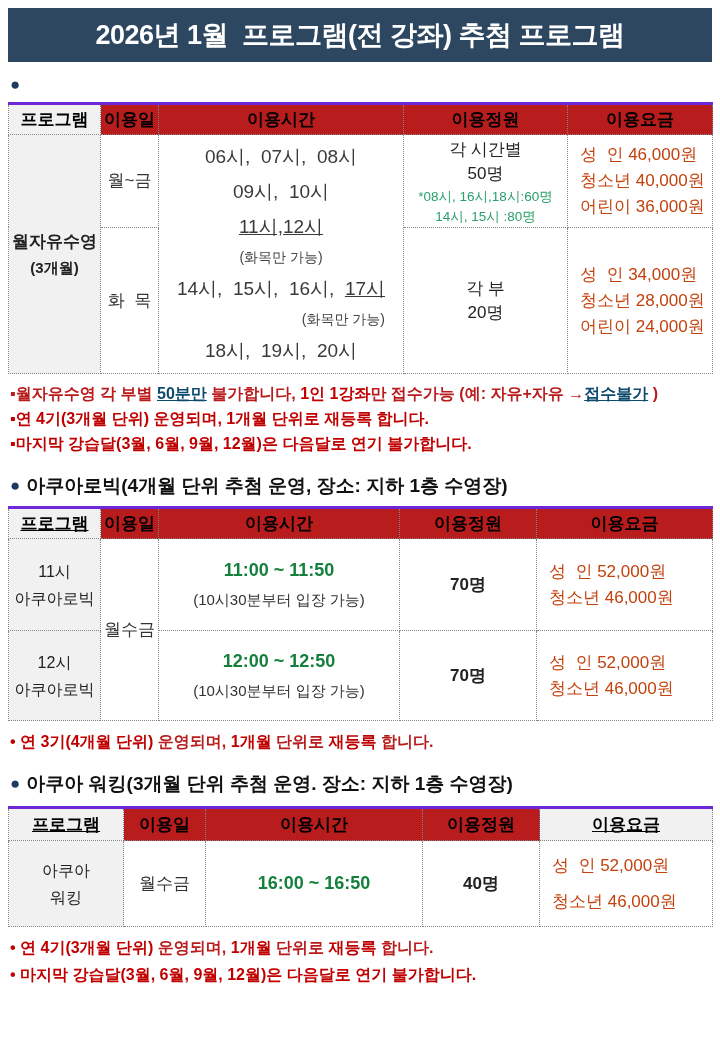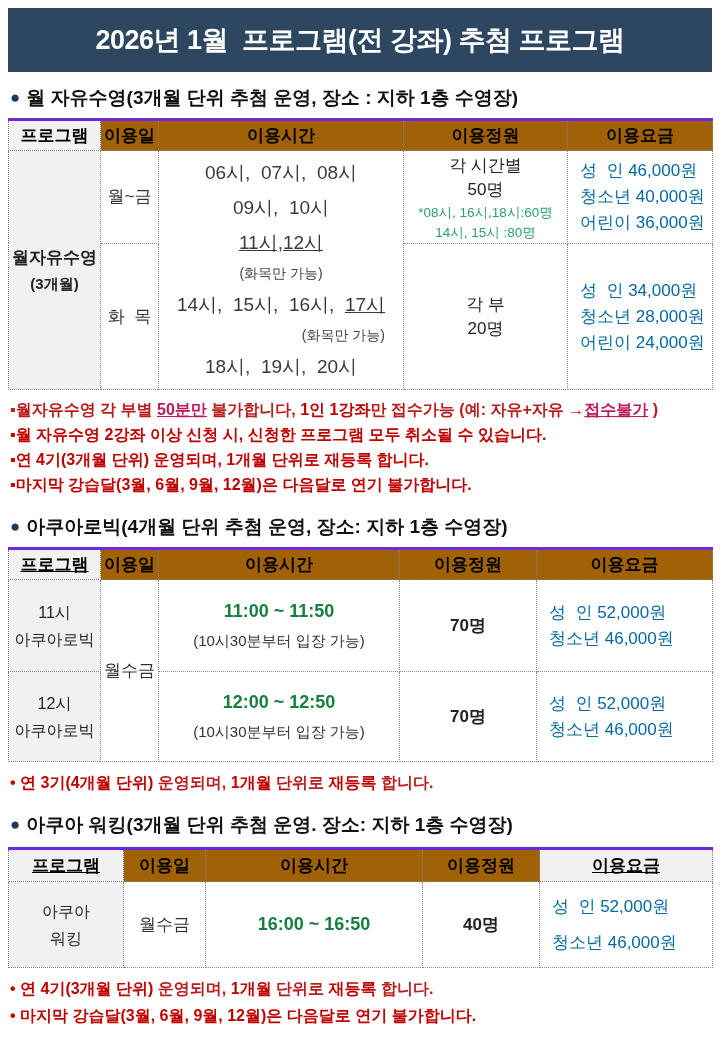--- a/index.html
+++ b/index.html
@@ -1,35 +1,35 @@
 <!DOCTYPE html>
 <html><head>
 <meta charset="utf-8">
 <style>
   html,body{margin:0;padding:0;background:#fff;}
   body{width:720px;height:1040px;overflow:hidden;
        font-family:"Liberation Sans","DejaVu Sans",sans-serif;color:#222;}
   .page{padding:8px;}
 
   
-  .banner{height:64px;background:#2e4760;display:flex;align-items:center;justify-content:center;}
+  .banner{height:54px;background:#2e4760;display:flex;align-items:center;justify-content:center;}
   .banner-title{color:#fff;font-size:27px;font-weight:bold;letter-spacing:-0.5px;white-space:pre;}
 
   
   .sec-heading{display:flex;align-items:center;font-size:19px;font-weight:bold;color:#111;}
   .sec-bullet{color:#1f3a5f;font-size:17px;margin-right:6px;}
   .h1{margin:13px 0 7px 2px;}
   .h2{margin:17px 0 7px 2px;}
   .h3{margin:16px 0 9px 2px;}
 
   
   table{border-collapse:collapse;width:704px;table-layout:fixed;}
   th,td{border:1px dotted #858585;padding:0;vertical-align:middle;text-align:center;}
   table{border-top:3px solid #6d28d9;}
-  th{font-size:17px;font-weight:bold;color:#000;height:29px;background:#a16207;}
+  th{font-size:17px;font-weight:bold;color:#000;height:29px;background:#b91c1c;}
   .gray{background:#f1f1f1;}
   .th-ul{text-decoration:underline;}
   .pre{white-space:pre;}
 
   .prog-cell{font-size:17px;font-weight:bold;color:#222;}
   .prog-sub{font-size:15px;margin-top:6px;}
   .prog-light{font-size:16px;font-weight:normal;line-height:27px;}
   .day-cell{font-size:17px;color:#333;}
 
   
@@ -37,49 +37,48 @@
   .time-line{margin:9px 0;}
   .time-ul{text-decoration:underline;}
   .time-note{font-size:14px;color:#444;margin:5px 12px;}
   .time-note-right{text-align:right;padding-right:6px;}
 
   .cap-cell{font-size:17px;color:#222;}
   .cap-line{margin:1px 0;}
   .cap-green{color:#2aa06a;font-size:13.5px;margin-top:3px;line-height:17px;}
   .cap-bold{font-weight:bold;}
 
-  .fee-cell{font-size:17px;color:#0369a1;text-align:left;padding-left:12px;}
+  .fee-cell{font-size:17px;color:#c2410c;text-align:left;padding-left:12px;}
   .fee-line{margin:3px 0;white-space:pre;}
   .fee-wide .fee-line{margin:13px 0;}
 
   .bold-time{font-size:18px;font-weight:bold;color:#15803d;}
   .sub-time{font-size:15px;color:#333;margin-top:10px;}
 
   
   .notes{margin:7px 0 0 2px;}
   .note-line{font-size:16px;font-weight:bold;line-height:25px;white-space:pre-wrap;}
   .nb1 .note-line{line-height:25px;}
   .nb2 .note-line{line-height:27px;}
   .nb3 .note-line{line-height:27px;}
   .seg-k{color:#b91c1c;}
   .seg-r{color:#c00000;}
-  .seg-ru{color:#be185d;text-decoration:underline;}
+  .seg-ru{color:#0c4a6e;text-decoration:underline;}
 </style>
 </head>
 <body>
 
 <div class="page">
 
   <div class="banner">
     <div class="banner-title">2026년 1월  프로그램(전 강좌) 추첨 프로그램</div>
   </div>
 
   <div class="sec-heading h1">
     <span class="sec-bullet">●</span>
-    <span>월 자유수영(3개월 단위 추첨 운영, 장소 : 지하 1층 수영장)</span>
   </div>
 
   <table>
     <colgroup>
         <col style="width:92px">
         <col style="width:58px">
         <col style="width:245px">
         <col style="width:164px">
         <col style="width:145px">
       </colgroup>
@@ -128,21 +127,20 @@
         <div class="fee-line">성  인 34,000원</div>
         <div class="fee-line">청소년 28,000원</div>
         <div class="fee-line">어린이 24,000원</div>
       </td>
     </tr>
   </tbody>
     </table>
 
   <div class="notes nb1">
       <div class="note-line"><span class="seg-k">▪월자유수영 각 부별 </span><span class="seg-ru">50분만</span><span class="seg-k"> 불가합니다, </span><span class="seg-r">1인 1강좌</span><span class="seg-k">만 접수가능 (예: 자유+자유 →</span><span class="seg-ru">접수불가</span><span class="seg-k"> )</span></div>
-      <div class="note-line"><span class="seg-r">▪월 자유수영 2강좌 이상 신청 시, 신청한 프로그램 모두 취소될 수 있습니다.</span></div>
       <div class="note-line"><span class="seg-r">▪연 4기(3개월 단위) 운영되며, 1개월 단위로 재등록 합니다.</span></div>
       <div class="note-line"><span class="seg-r">▪마지막 강습달(3월, 6월, 9월, 12월)은 다음달로 연기 불가합니다.</span></div>
     </div>
 
   <div class="sec-heading h2">
     <span class="sec-bullet">●</span>
     <span>아쿠아로빅(4개월 단위 추첨 운영, 장소: 지하 1층 수영장)</span>
   </div>
 
   <table>

